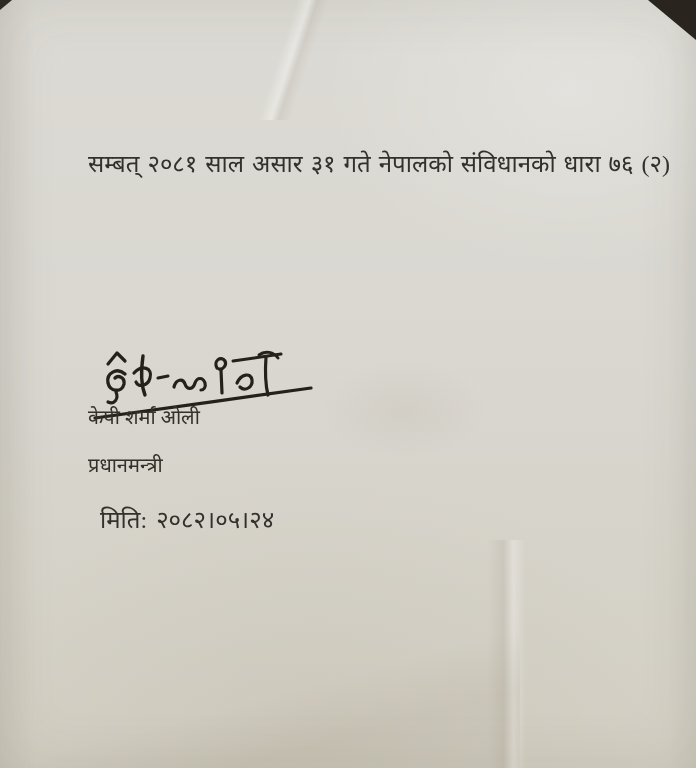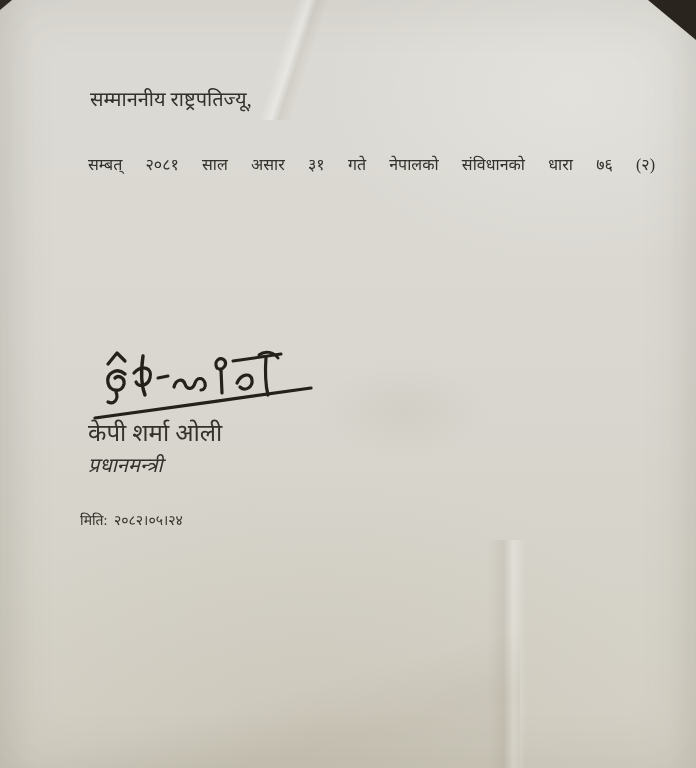--- a/index.html
+++ b/index.html
@@ -51,57 +51,56 @@
   
   .txt { color: #33312b; }
   .salutation {
     position: absolute; left: 90px; top: 86px;
     font-size: 20px; line-height: 27px; white-space: nowrap;
   }
   .letter-body {
     position: absolute; left: 88px; top: 148px; width: 567px;
   }
   .body-line {
-    font-size: 16px; line-height: 33px; white-space: nowrap;
+    font-size: 24px; line-height: 33px; white-space: nowrap;
     word-spacing: 2px;
   }
   .body-line.justified {
     text-align: justify; text-align-last: justify;
   }
   .signature-wrap {
     position: absolute; left: 85px; top: 344px; width: 238px; height: 88px;
   }
   .sig-stroke { fill: none; stroke: #24211b; stroke-linecap: round; stroke-linejoin: round; }
   .signatory-name {
-    position: absolute; left: 88px; top: 420px;
-    font-size: 24px; line-height: 27px; white-space: nowrap;
+    position: absolute; left: 88px; top: 404px;
+    font-size: 20px; line-height: 27px; white-space: nowrap;
   }
   .signatory-title {
     position: absolute; left: 88px; top: 452px;
-    font-size: 20px; line-height: 27px; white-space: nowrap; font-style: italic;
+    font-size: 20px; line-height: 27px; white-space: nowrap;
   }
   .date-line {
-    position: absolute; left: 80px; top: 507px;
-    font-size: 14px; line-height: 27px; white-space: nowrap; word-spacing: 3px;
+    position: absolute; left: 100px; top: 507px;
+    font-size: 24px; line-height: 27px; white-space: nowrap; word-spacing: 3px;
   }
 </style>
 </head>
 <body>
 
 <div class="photo">
 
   <div class="corner-tl"></div>
   <div class="corner-tr"></div>
 
   <div class="crease crease-top-diagonal"></div>
   <div class="crease crease-mid-right"></div>
   <div class="crease crease-bottom-fold"></div>
   <div class="crease crease-bottom-left"></div>
 
-  <div class="salutation txt">सम्माननीय राष्ट्रपतिज्यू,</div>
 
   <div class="letter-body">
     <div class="body-line justified txt">सम्बत् २०८१ साल असार ३१ गते नेपालको संविधानको धारा ७६ (२)</div>
   </div>
 
   <div class="signature-wrap">
     <svg width="238" height="88" viewBox="0 0 238 88" xmlns="http://www.w3.org/2000/svg">
 
       <path class="sig-stroke" stroke-width="3.4" d="M40,30 C32,23 21,29 23,39 C25,48 37,49 39,40 C40,33 33,31 30,34"></path>
       <path class="sig-stroke" stroke-width="3.2" d="M31,48 C34,55 29,61 23,58"></path>

